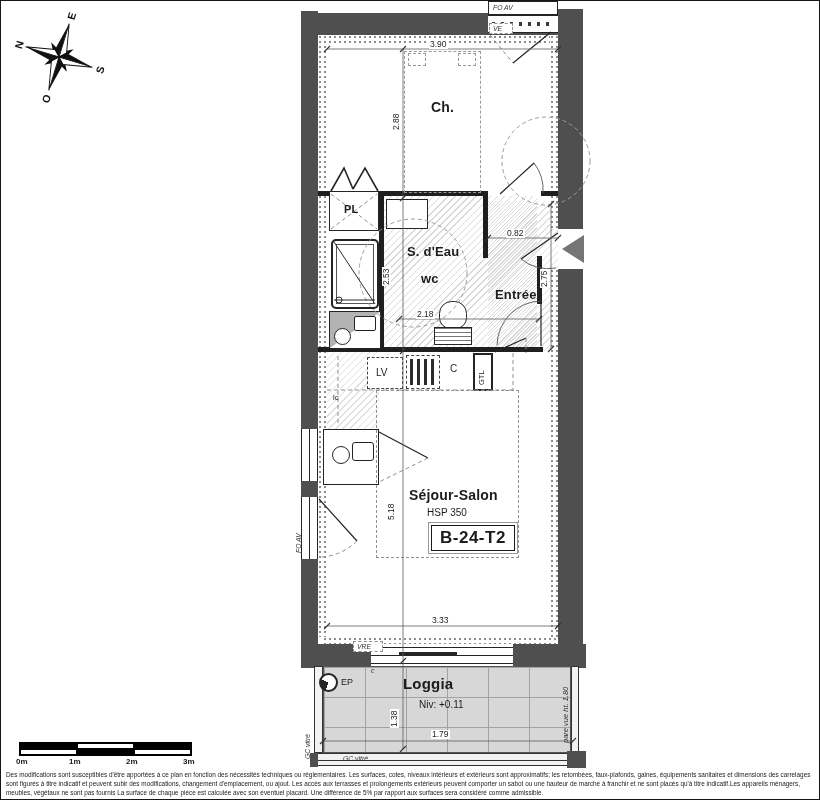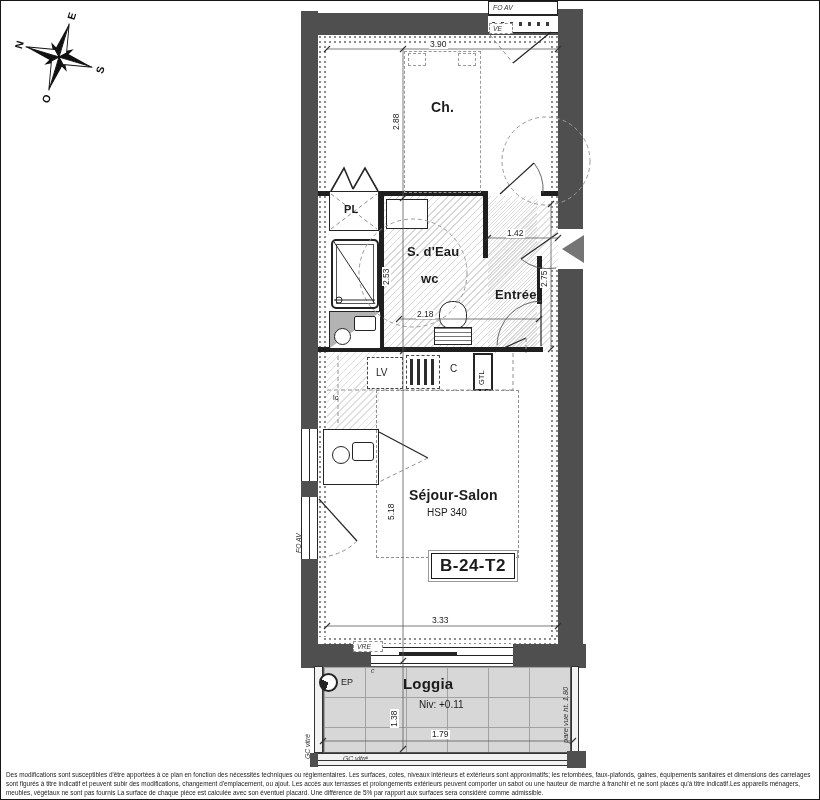--- a/index.html
+++ b/index.html
@@ -173,42 +173,56 @@
       <path d="M326,48 H557 M402,48 V748 M487,237 H557 M550,203 V348 M398,318 H538 M326,625 H557 M322,740 H572" stroke="#5a5a5a" stroke-width="0.8"></path>
       <path d="M323,51 L329,45 M554,51 L560,45 M399,51 L405,45 M399,200 L405,194 M399,353 L405,347 M399,663 L405,657 M399,751 L405,745 M484,240 L490,234 M554,240 L560,234 M547,206 L553,200 M547,351 L553,345 M395,321 L401,315 M535,321 L541,315 M323,628 L329,622 M554,628 L560,622 M319,743 L325,737 M569,743 L575,737" stroke="#333" stroke-width="1.1"></path>
     </g>
   </svg>
 
   <div class="lbl room" style="left:430px;top:98px;font-size:14px">Ch.</div>
   <div class="lbl room" style="left:406px;top:243px">S. d'Eau</div>
   <div class="lbl room" style="left:420px;top:270px">wc</div>
   <div class="lbl room" style="left:494px;top:286px">Entrée</div>
   <div class="lbl room" style="left:408px;top:486px;font-size:14px">Séjour-Salon</div>
-  <div class="lbl" style="left:426px;top:506px;font-size:10px">HSP 340</div>
-  <div class="unitbox" style="left:430px;top:552px">B-24-T2</div>
+  <div class="lbl" style="left:426px;top:506px;font-size:10px">HSP 350</div>
+  <div class="unitbox" style="left:430px;top:524px">B-24-T2</div>
   <div class="lbl room" style="left:402px;top:674px;font-size:15px">Loggia</div>
   <div class="lbl" style="left:418px;top:698px;font-size:10px">Niv: +0.11</div>
   <div class="lbl room" style="left:343px;top:202px;font-size:11px">PL</div>
   <div class="lbl" style="left:449px;top:362px;font-size:10px">C</div>
   <div class="lbl rot" style="left:476px;top:384px;font-size:7.5px">GTL</div>
   <div class="lbl" style="left:332px;top:392px;font-size:7.5px">lc</div>
   <div class="lbl tinyi" style="left:370px;top:666px">c</div>
   <div class="lbl" style="left:340px;top:676px;font-size:9px">EP</div>
   <div class="lbl rot tinyi" style="left:303px;top:758px">GC vitré</div>
   <div class="lbl tinyi" style="left:342px;top:754px">GC vitré</div>
   <div class="lbl rot tinyi" style="left:560px;top:742px;font-size:7.5px">pare vue ht. 1.80</div>
   <div class="lbl rot tinyi" style="left:294px;top:552px">FO AV</div>
 
   <div class="lbl dim" style="left:428px;top:39px">3.90</div>
   <div class="lbl dim rot" style="left:391px;top:130px">2.88</div>
-  <div class="lbl dim" style="left:505px;top:228px">1.42</div>
+  <div class="lbl dim" style="left:505px;top:228px">0.82</div>
   <div class="lbl dim rot" style="left:539px;top:287px">2.75</div>
   <div class="lbl dim rot" style="left:381px;top:285px">2.53</div>
   <div class="lbl dim" style="left:415px;top:309px">2.18</div>
   <div class="lbl dim rot" style="left:386px;top:520px">5.18</div>
   <div class="lbl dim" style="left:430px;top:615px">3.33</div>
   <div class="lbl dim rot" style="left:389px;top:727px">1.38</div>
   <div class="lbl dim" style="left:430px;top:729px">1.79</div>
 
+  <div class="abs" style="left:18px;top:741px;width:180px;height:26px">
+    <div class="abs" style="left:0;top:0;width:171px;height:12px;border:1px solid #000;box-sizing:content-box">
+      <div class="scaleseg" style="left:0;top:0;background:#000"></div>
+      <div class="scaleseg" style="left:57px;top:0;background:#fff"></div>
+      <div class="scaleseg" style="left:114px;top:0;background:#000"></div>
+      <div class="scaleseg" style="left:0;top:6px;background:#fff"></div>
+      <div class="scaleseg" style="left:57px;top:6px;background:#000"></div>
+      <div class="scaleseg" style="left:114px;top:6px;background:#fff"></div>
+    </div>
+    <span class="lbl" style="left:-3px;top:15px;font-size:8px;font-weight:bold">0m</span>
+    <span class="lbl" style="left:50px;top:15px;font-size:8px;font-weight:bold">1m</span>
+    <span class="lbl" style="left:107px;top:15px;font-size:8px;font-weight:bold">2m</span>
+    <span class="lbl" style="left:164px;top:15px;font-size:8px;font-weight:bold">3m</span>
+  </div>
 
   <p class="disc">Des modifications sont susceptibles d'être apportées à ce plan en fonction des nécessités techniques ou réglementaires. Les surfaces, cotes, niveaux intérieurs et extérieurs sont approximatifs; les retombées, faux-plafonds, gaines, équipements sanitaires et dimensions des carrelages sont figurés à titre indicatif et peuvent subir des modifications, changement d'emplacement, ou ajout. Les accès aux terrasses et prolongements extérieurs peuvent comporter un sabot ou une hauteur de marche à franchir et ne sont placés qu'à titre indicatif.Les appareils ménagers, meubles, végétaux ne sont pas fournis La surface de chaque pièce est calculée avec son éventuel placard. Une différence de 5% par rapport aux surfaces sera considéré comme admissible.</p>
 
 </div>
 
 </body></html>

